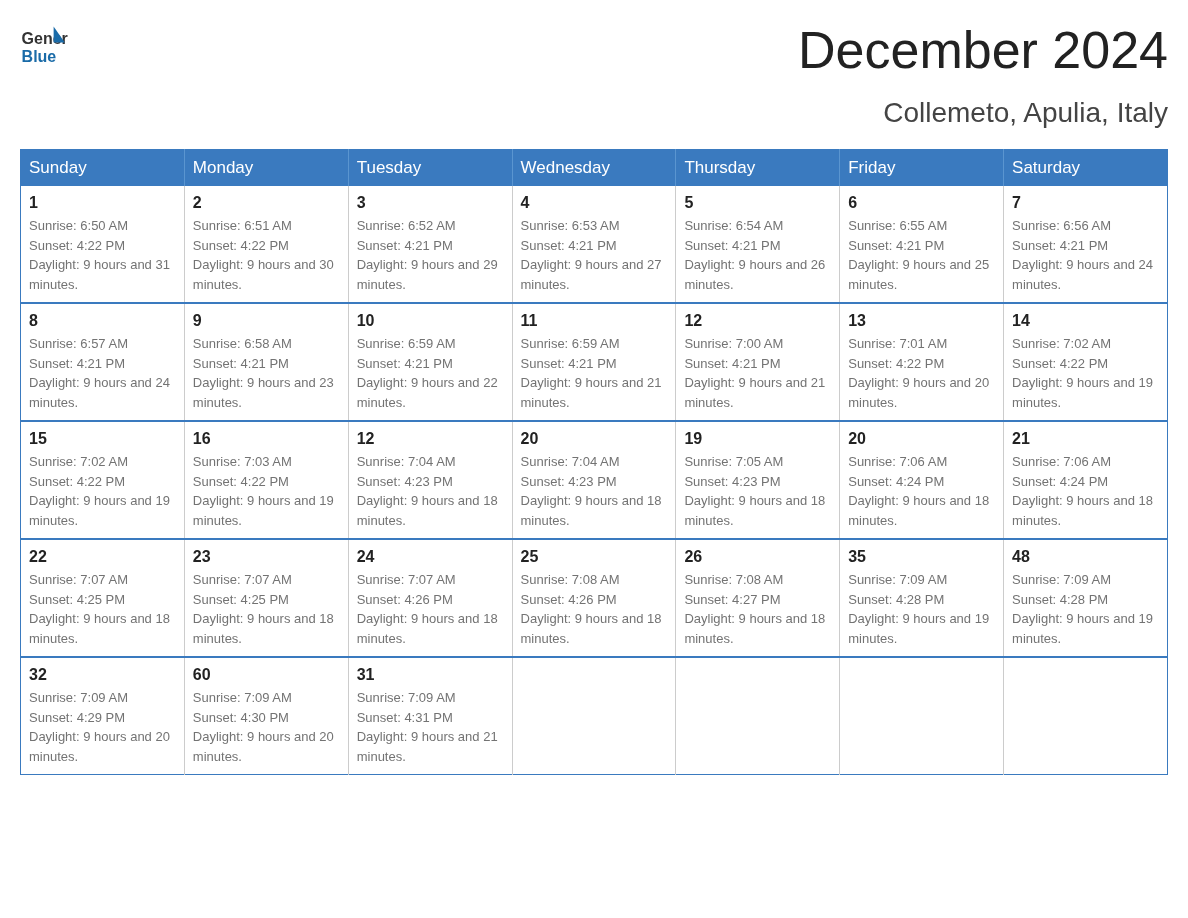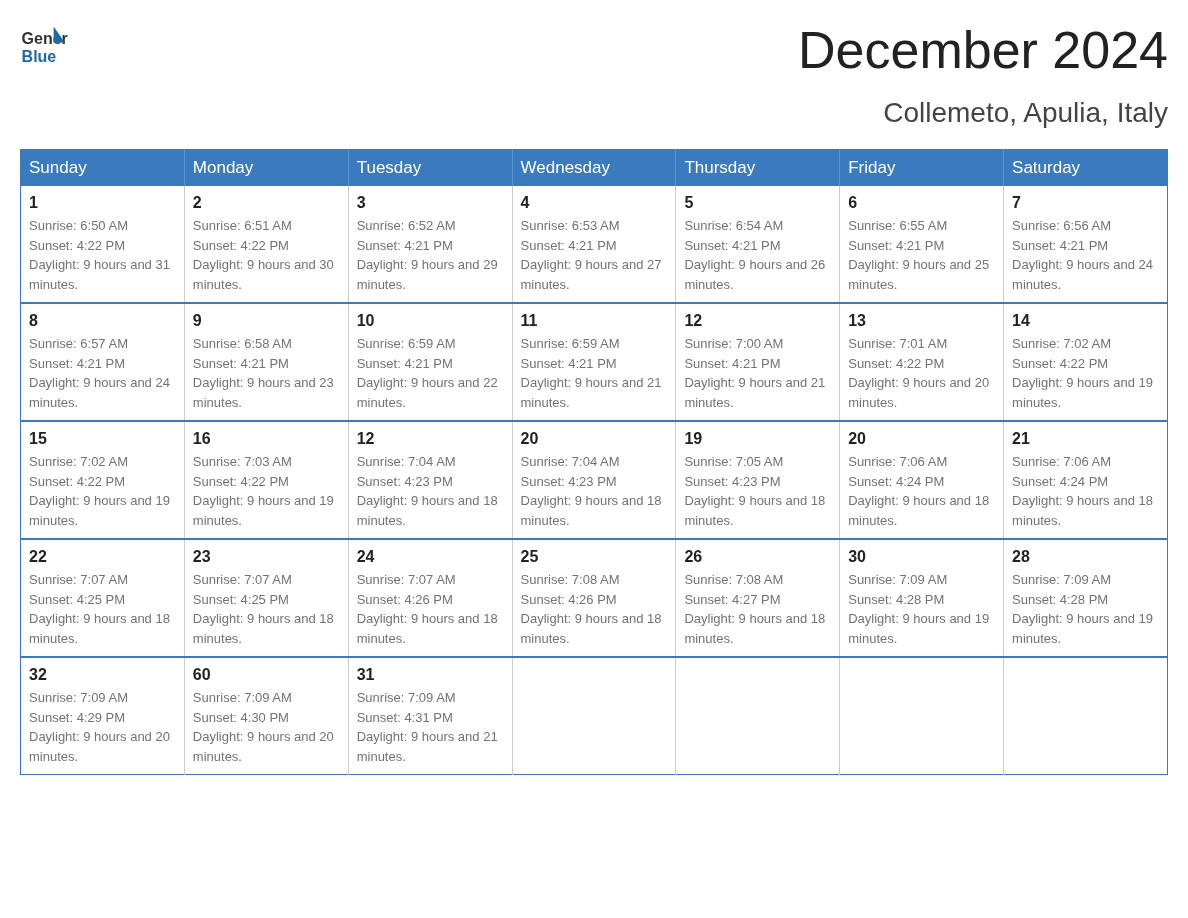--- a/index.html
+++ b/index.html
@@ -222,25 +222,25 @@
         </td>
         <td>
           <div class="day-num">25</div>
           <div class="day-info">Sunrise: 7:08 AM<br>Sunset: 4:26 PM<br>Daylight: 9 hours and 18 minutes.</div>
         </td>
         <td>
           <div class="day-num">26</div>
           <div class="day-info">Sunrise: 7:08 AM<br>Sunset: 4:27 PM<br>Daylight: 9 hours and 18 minutes.</div>
         </td>
         <td>
-          <div class="day-num">30</div>
+          <div class="day-num">35</div>
           <div class="day-info">Sunrise: 7:09 AM<br>Sunset: 4:28 PM<br>Daylight: 9 hours and 19 minutes.</div>
         </td>
         <td>
-          <div class="day-num">28</div>
+          <div class="day-num">48</div>
           <div class="day-info">Sunrise: 7:09 AM<br>Sunset: 4:28 PM<br>Daylight: 9 hours and 19 minutes.</div>
         </td>
       </tr>
       <tr>
         <td>
           <div class="day-num">32</div>
           <div class="day-info">Sunrise: 7:09 AM<br>Sunset: 4:29 PM<br>Daylight: 9 hours and 20 minutes.</div>
         </td>
         <td>
           <div class="day-num">60</div>

